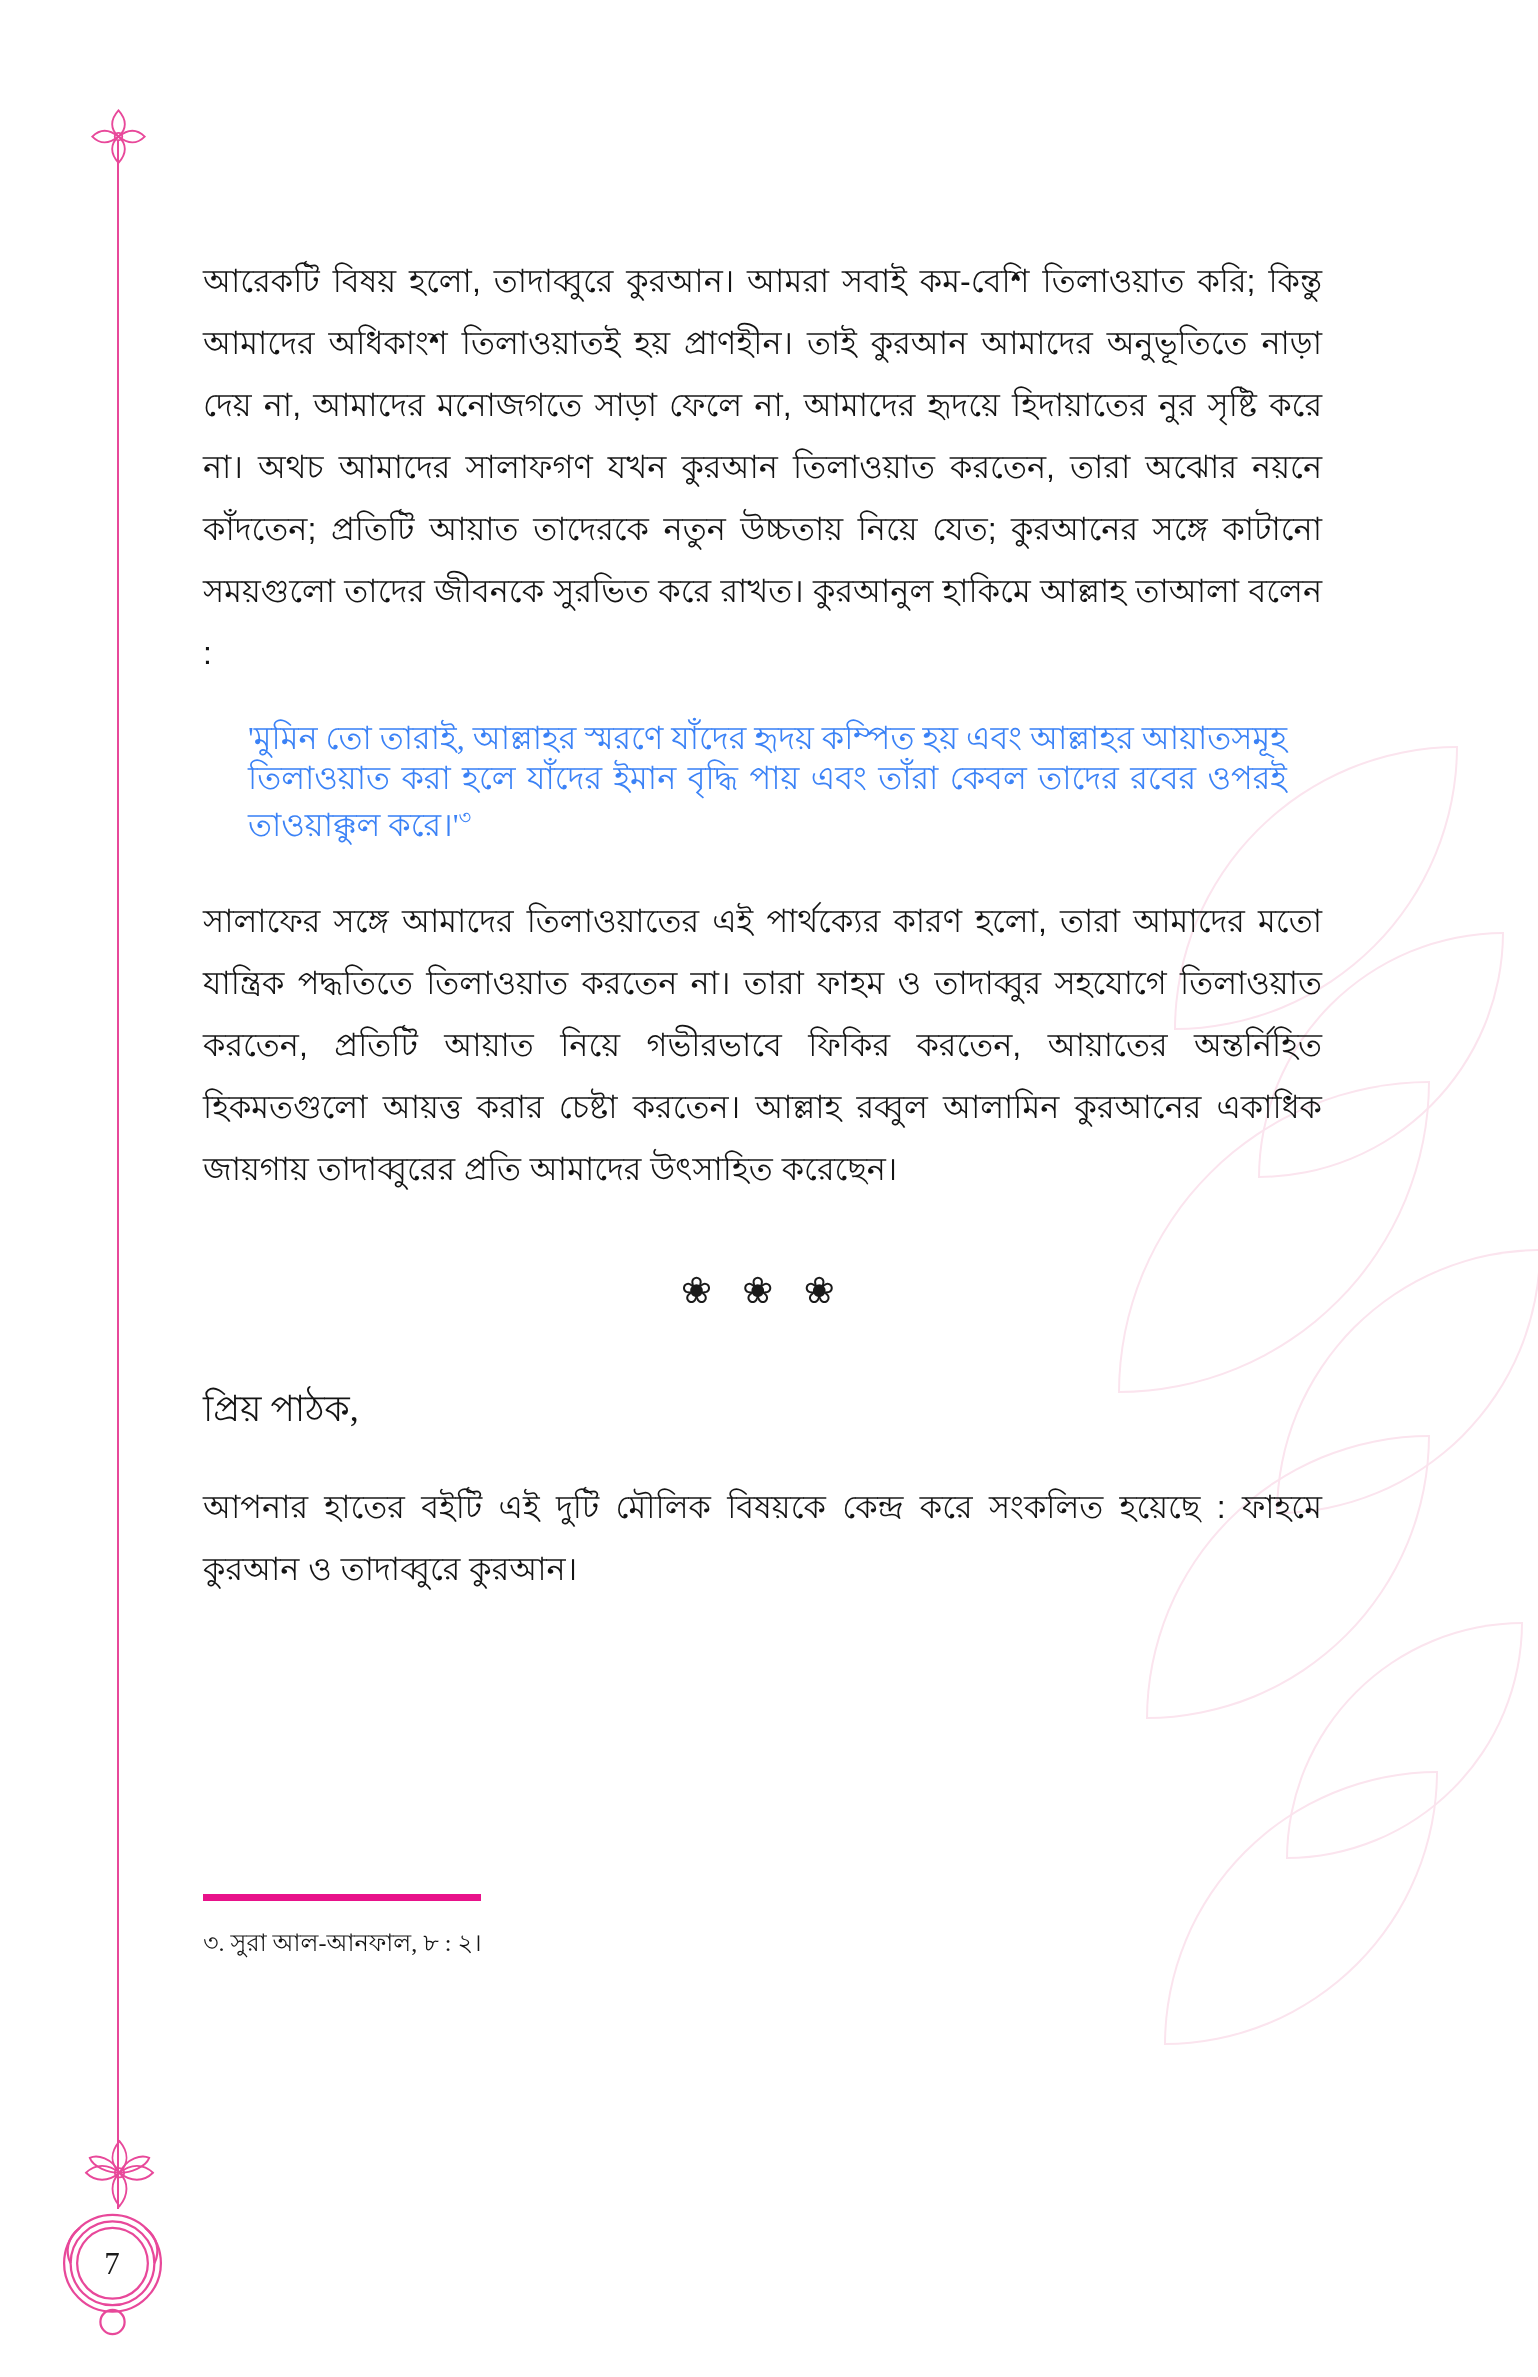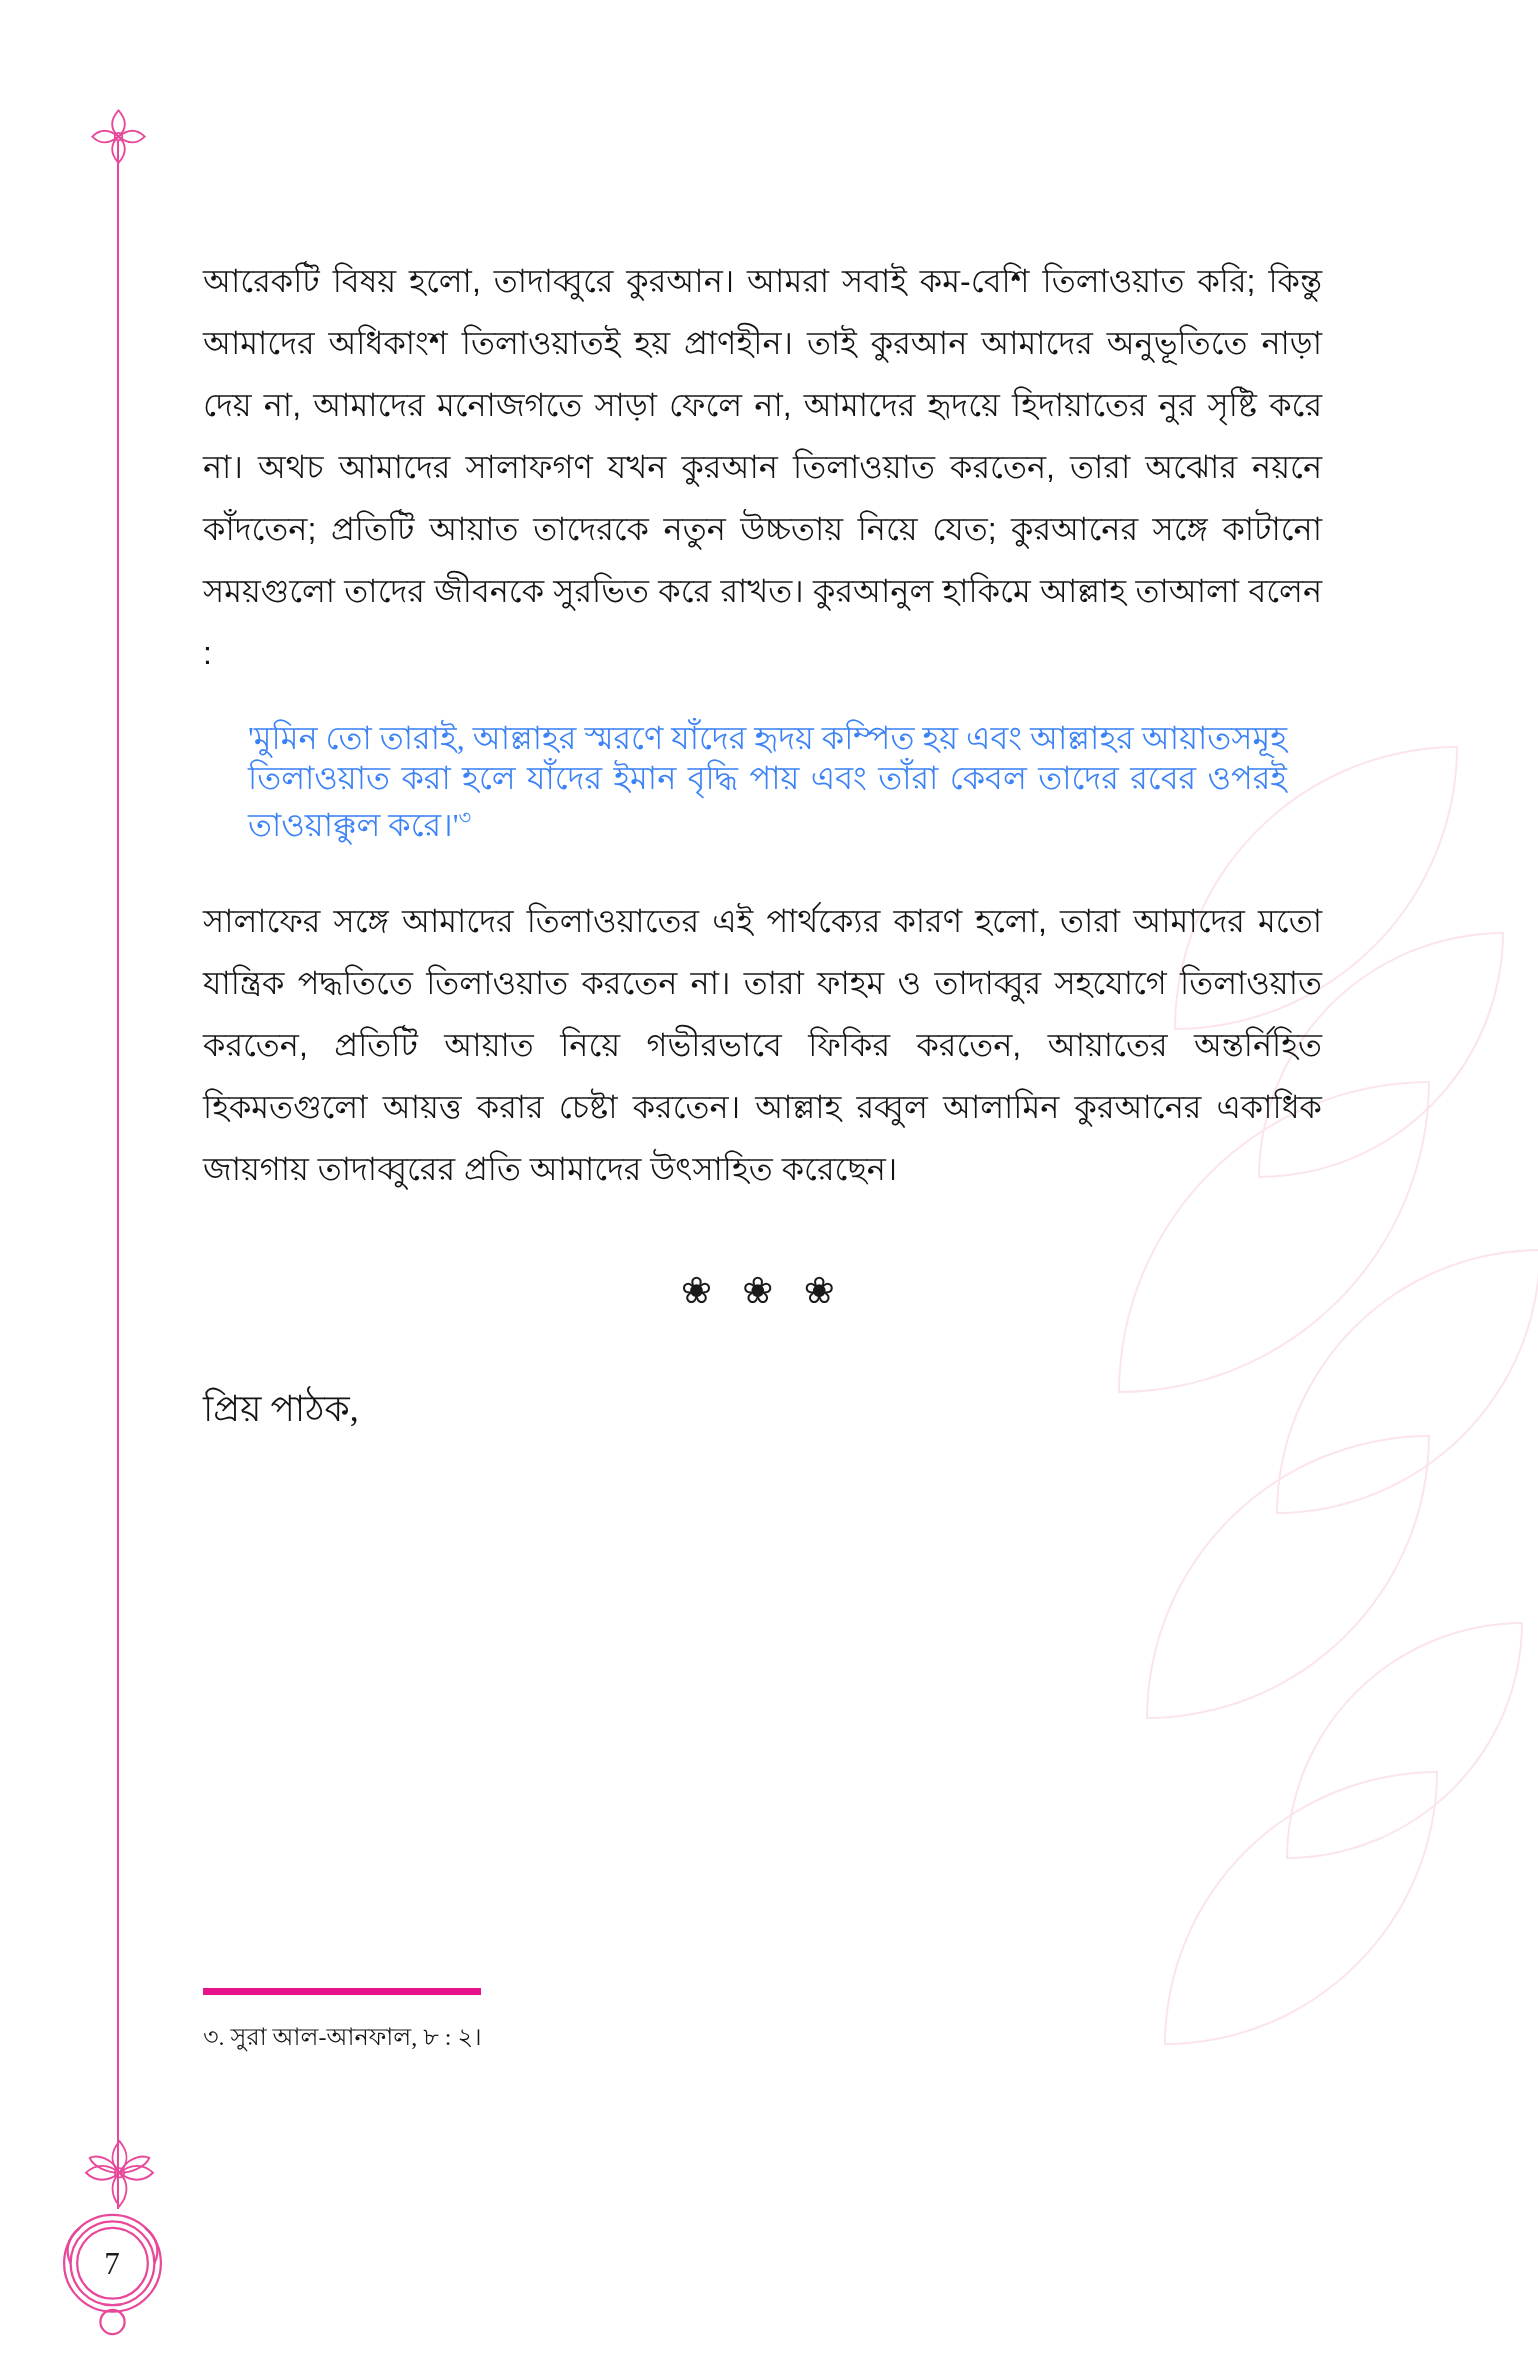--- a/index.html
+++ b/index.html
@@ -77,21 +77,21 @@
 
   .salutation{
     font-family:"Liberation Serif", serif;
     font-size:36px;
     line-height:56px;
     color:#141414;
     margin:0 0 39px 0;
   }
 
   
-  .footnote-wrap{position:absolute;left:203px;top:1988px;width:1119px;z-index:5;}
+  .footnote-wrap{position:absolute;left:203px;top:1894px;width:1119px;z-index:5;}
   .footnote-rule{width:278px;height:6.5px;background:#e8128a;margin:0 0 24px 0;}
   .footnote-text{
     font-family:"Liberation Serif", serif;
     font-size:24px;line-height:37px;color:#151515;margin:0;
   }
 </style>
 </head>
 <body>
 
 <div class="watermark">
@@ -152,20 +152,21 @@
 
 
   <p class="translation"><span>'মুমিন তো তারাই, আল্লাহর স্মরণে যাঁদের হৃদয় কম্পিত হয় এবং আল্লাহর আয়াতসমূহ তিলাওয়াত করা হলে যাঁদের ইমান বৃদ্ধি পায় এবং তাঁরা কেবল তাদের রবের ওপরই তাওয়াক্কুল করে।'</span><sup class="ref">৩</sup></p>
 
   <p class="body">সালাফের সঙ্গে আমাদের তিলাওয়াতের এই পার্থক্যের কারণ হলো, তারা আমাদের মতো যান্ত্রিক পদ্ধতিতে তিলাওয়াত করতেন না। তারা ফাহম ও তাদাব্বুর সহযোগে তিলাওয়াত করতেন, প্রতিটি আয়াত নিয়ে গভীরভাবে ফিকির করতেন, আয়াতের অন্তর্নিহিত হিকমতগুলো আয়ত্ত করার চেষ্টা করতেন। আল্লাহ রব্বুল আলামিন কুরআনের একাধিক জায়গায় তাদাব্বুরের প্রতি আমাদের উৎসাহিত করেছেন।</p>
 
   <div class="divider">❀ ❀ ❀</div>
 
   <p class="salutation">প্রিয় পাঠক,</p>
 
+  <p class="body">আপনার হাতের বইটি এই দুটি মৌলিক বিষয়কে কেন্দ্র করে সংকলিত হয়েছে : ফাহমে কুরআন ও তাদাব্বুরে কুরআন।</p>
 
 </div>
 
 <div class="footnote-wrap">
   <div class="footnote-rule"></div>
   <p class="footnote-text">৩. সুরা আল-আনফাল, ৮ : ২।</p>
 </div>
 
 
 </body></html>

